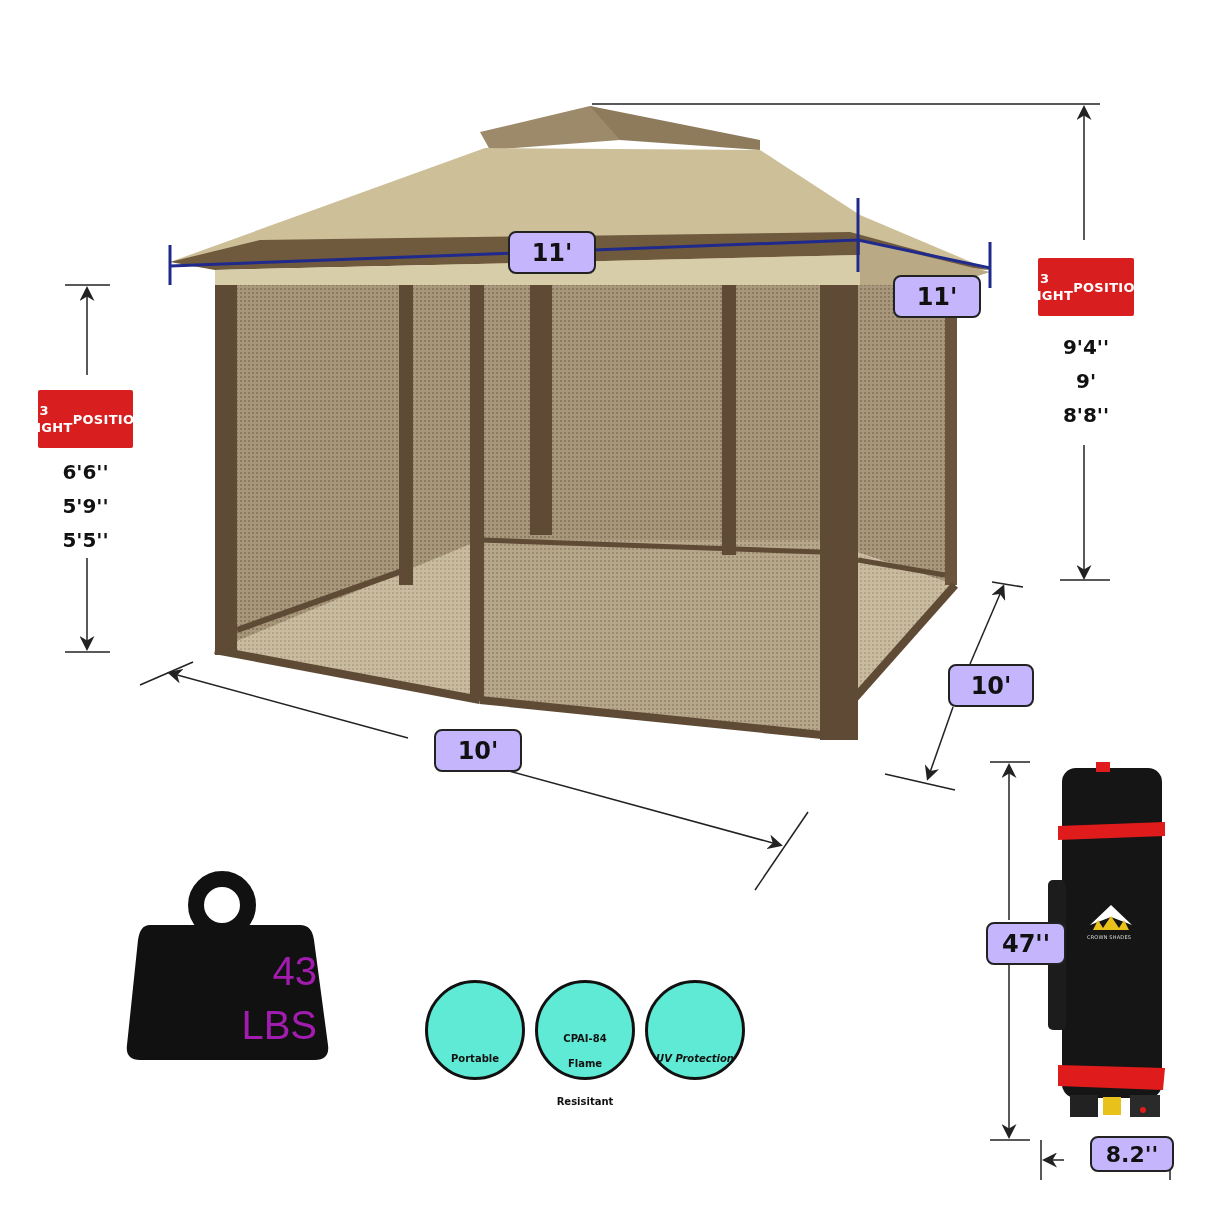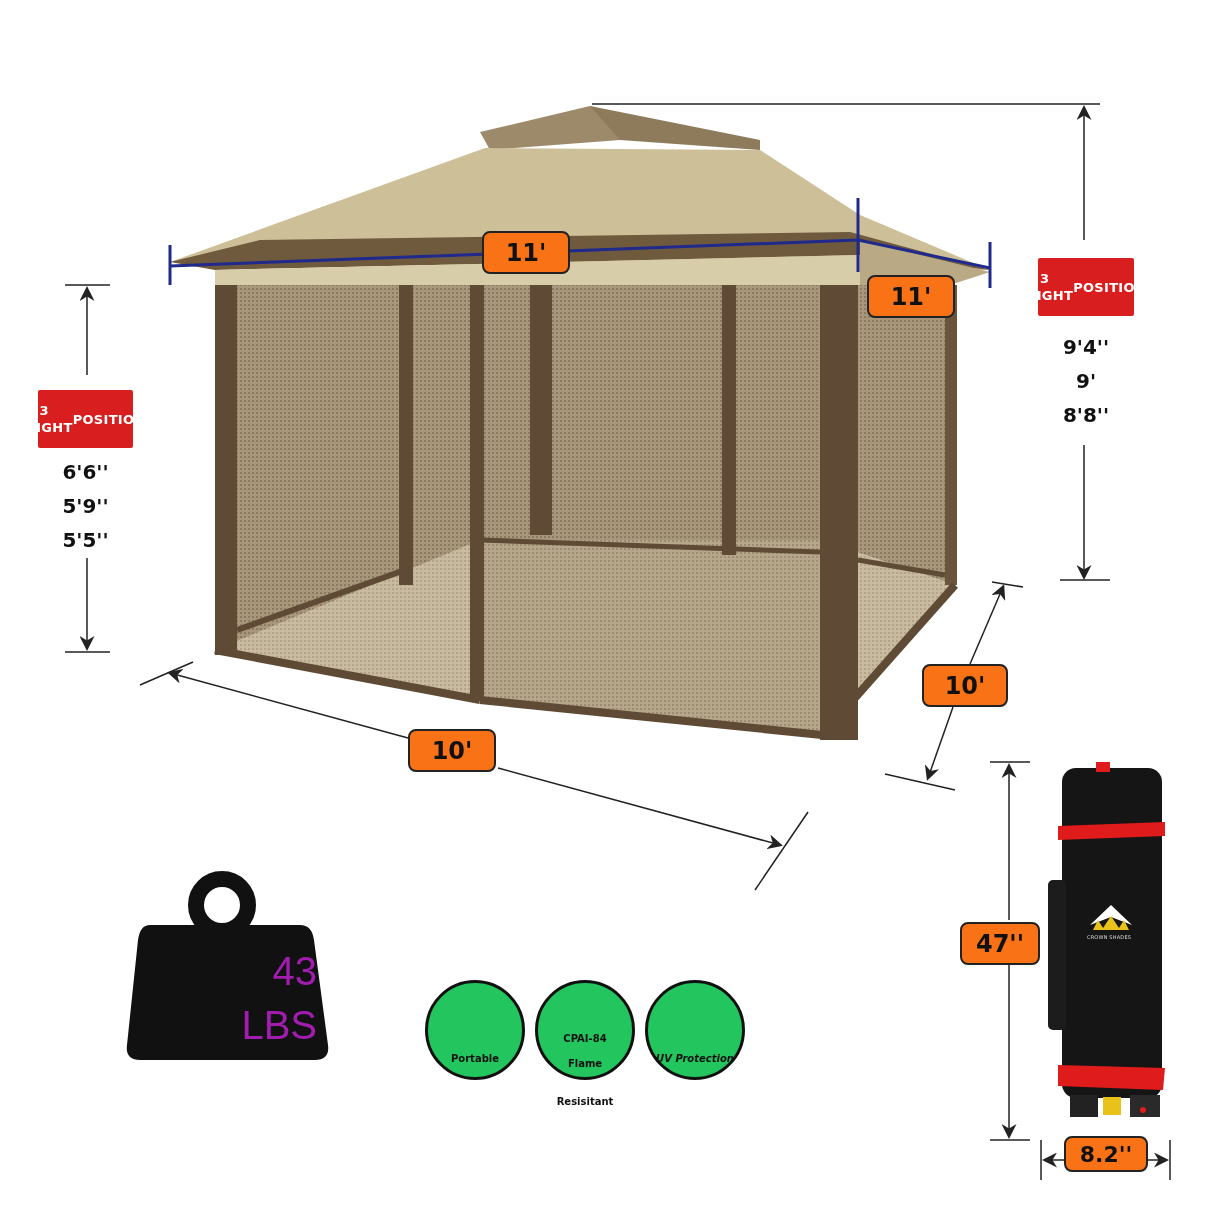--- a/index.html
+++ b/index.html
@@ -1,41 +1,41 @@
 <!DOCTYPE html>
 <html><head>
   <meta charset="utf-8">
   <style>
     html, body { margin: 0; padding: 0; background: #ffffff; }
     body { width: 1214px; height: 1214px; position: relative; overflow: hidden;
            font-family: "Liberation Sans", "DejaVu Sans", sans-serif; }
     .stage { position: absolute; left: 0; top: 0; width: 1214px; height: 1214px; }
     svg.art { position: absolute; left: 0; top: 0; }
     .label-box {
-      position: absolute; background: #f97316; border: 2px solid #222; border-radius: 8px;
+      position: absolute; background: #c4b5fd; border: 2px solid #222; border-radius: 8px;
       display: flex; align-items: center; justify-content: center;
-      font-family: "DejaVu Sans", sans-serif; font-weight: bold; color: #111; box-sizing: border-box;
+      font-family: "DejaVu Sans", sans-serif; font-weight: bold; color: #111; box-sizing: border-box; margin-left: 26px;
     }
     .red-badge {
       position: absolute; background: #d81e1e; color: #fff; font-weight: bold;
       font-family: "DejaVu Sans", sans-serif; font-size: 13px; line-height: 17px;
       text-align: center; display: flex; flex-direction: row; align-items: center; justify-content: center;
       border-radius: 2px; letter-spacing: 0.3px;
     }
     .heights {
       position: absolute; text-align: center; font-family: "DejaVu Sans", sans-serif;
       font-weight: bold; color: #111; font-size: 20px; line-height: 34px;
     }
     .weight-text {
       position: absolute; color: #a21caf; text-align: right; font-family: Liberation Sans, sans-serif;
       font-size: 40px; line-height: 50px; width: 190px;
     }
     .icon-circle {
       position: absolute; width: 100px; height: 100px; border: 3px solid #111; border-radius: 50%;
-      box-sizing: border-box; background: #22c55e;
+      box-sizing: border-box; background: #5eead4;
     }
     .icon-label {
       position: absolute; width: 100%; text-align: center; font-family: "DejaVu Sans", sans-serif;
       font-weight: bold; color: #111; font-size: 10px; line-height: 12px;
     }
     .brand {
       position: absolute; font-size: 5px; color: #ddd; font-family: "DejaVu Sans", sans-serif; letter-spacing: 0.2px;
     }
   </style>
 </head>

